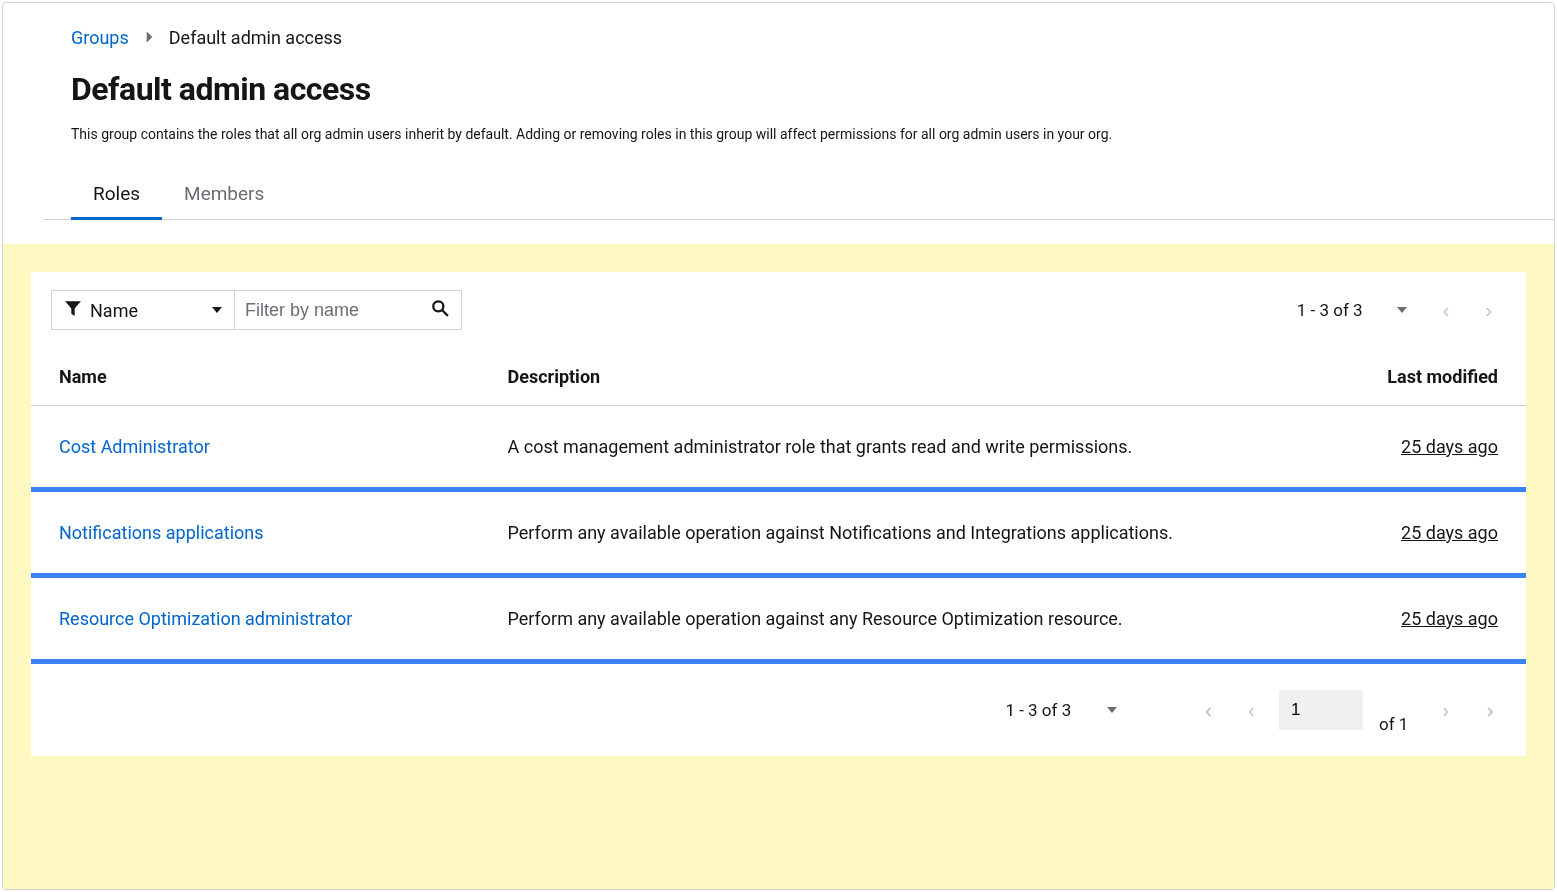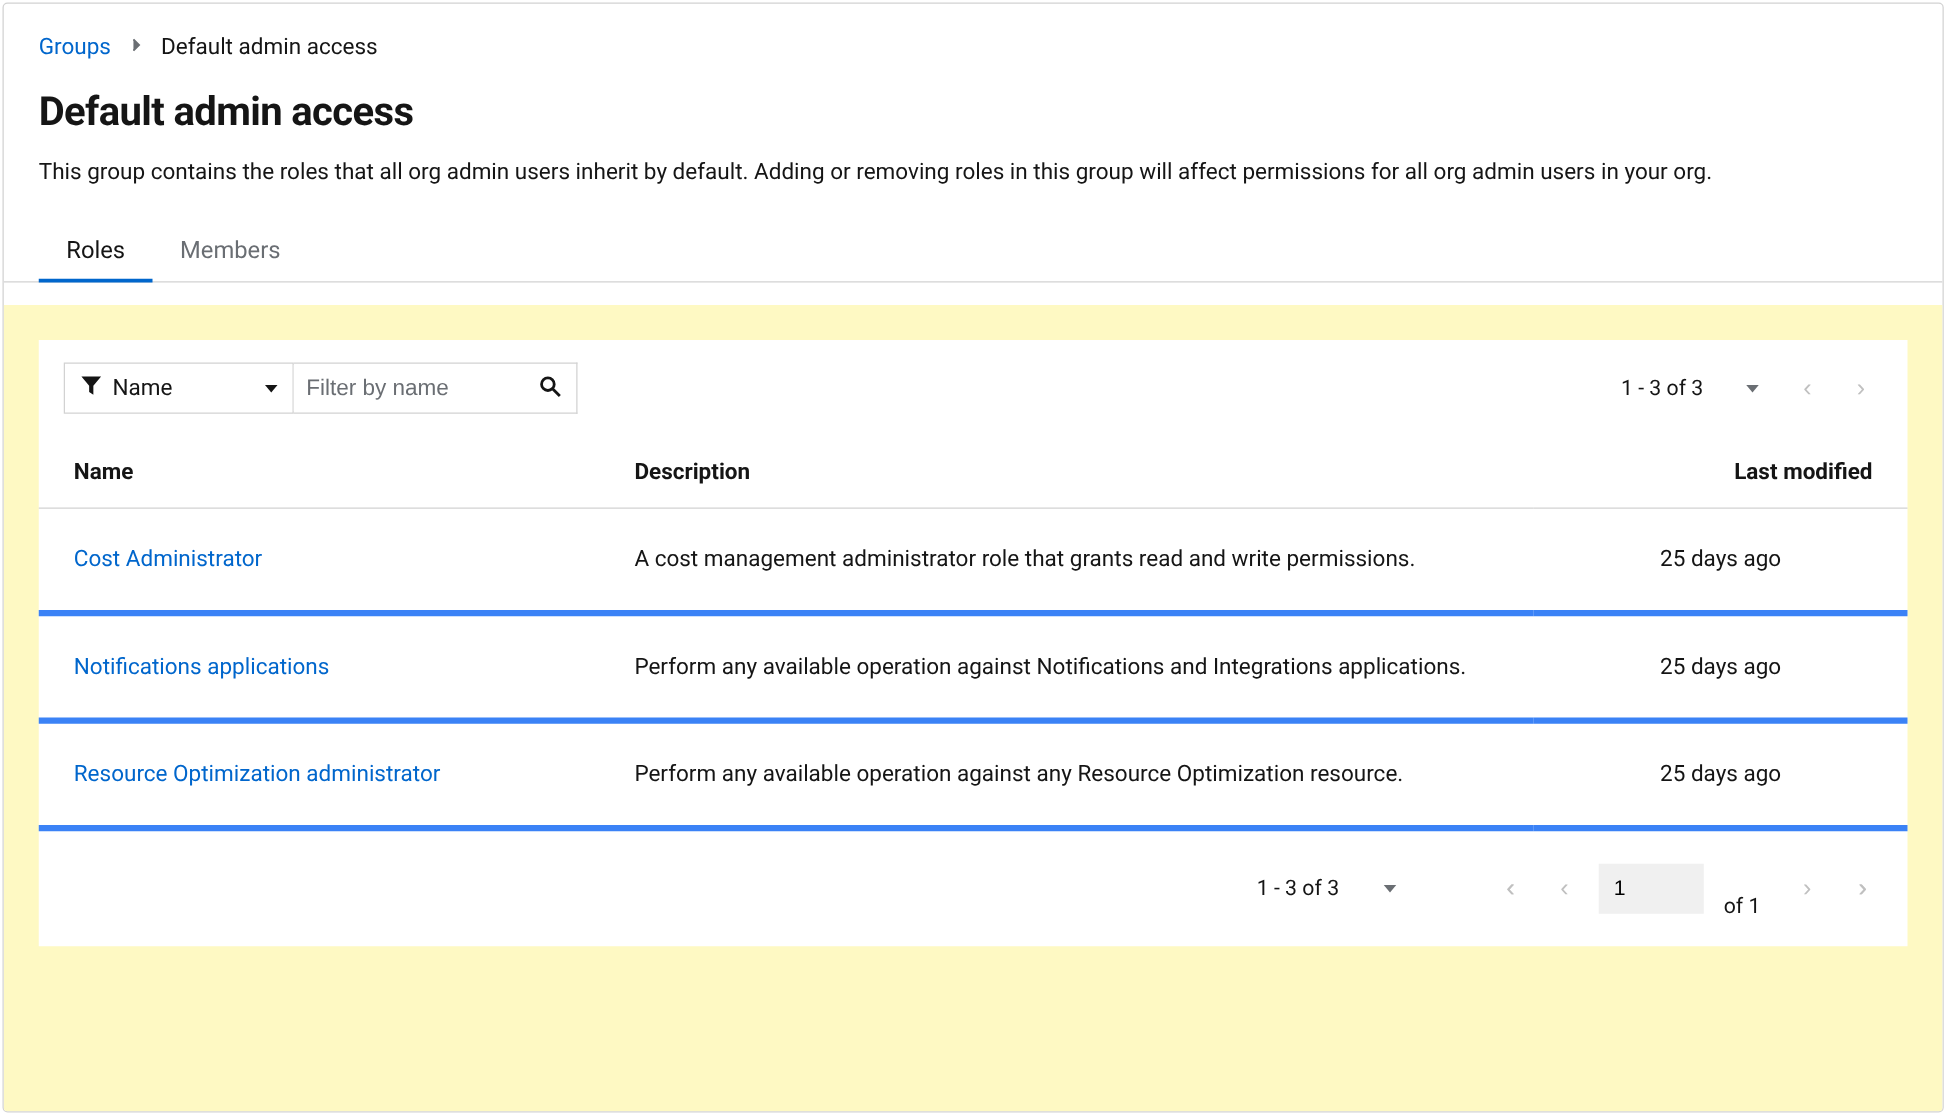--- a/index.html
+++ b/index.html
@@ -13,20 +13,21 @@
       color: #151515;
       background: #fff;
     }
     .page-container {
       border: 1px solid #d2d2d2;
       border-radius: 4px;
       margin: 2px;
       min-height: 888px;
       position: relative;
       overflow: hidden;
+      padding-left: 40px;
     }
     .breadcrumb {
       display: flex;
       align-items: center;
       gap: 14px;
       padding: 24px 28px 0 28px;
       font-size: 18px;
     }
     .breadcrumb a {
       color: #0066cc;
@@ -39,21 +40,21 @@
     .breadcrumb-current {
       color: #151515;
     }
     .page-title {
       font-size: 32px;
       font-weight: 700;
       padding: 22px 28px 8px 28px;
       letter-spacing: -0.5px;
     }
     .page-desc {
-      font-size: 18px;
+      font-size: 14px;
       padding: 8px 28px 0 28px;
       line-height: 1.55;
       color: #151515;
     }
     .tabs {
       display: flex;
       padding: 36px 28px 0 28px;
       border-bottom: 1px solid #d2d2d2;
     }
     .tab {
@@ -172,22 +173,23 @@
     table.data-table thead th.col-modified {
       text-align: right;
     }
     table.data-table tbody td {
       padding: 30px 28px;
       font-size: 18px;
       border-bottom: 5px solid #3b82f6;
       vertical-align: middle;
     }
     table.data-table tbody td.col-modified {
-      text-align: center;
+      text-align: right;
       white-space: nowrap;
+      text-decoration: underline;
     }
     table.data-table tbody td.col-name a {
       color: #0066cc;
       text-decoration: none;
     }
     .footer {
       display: flex;
       align-items: center;
       justify-content: flex-end;
       padding: 22px 20px;

